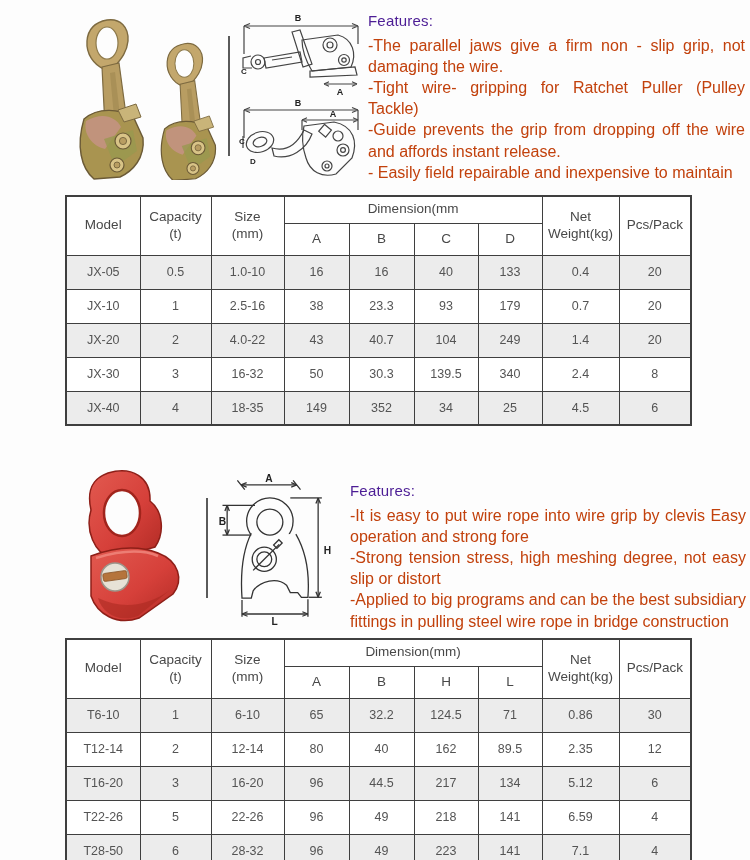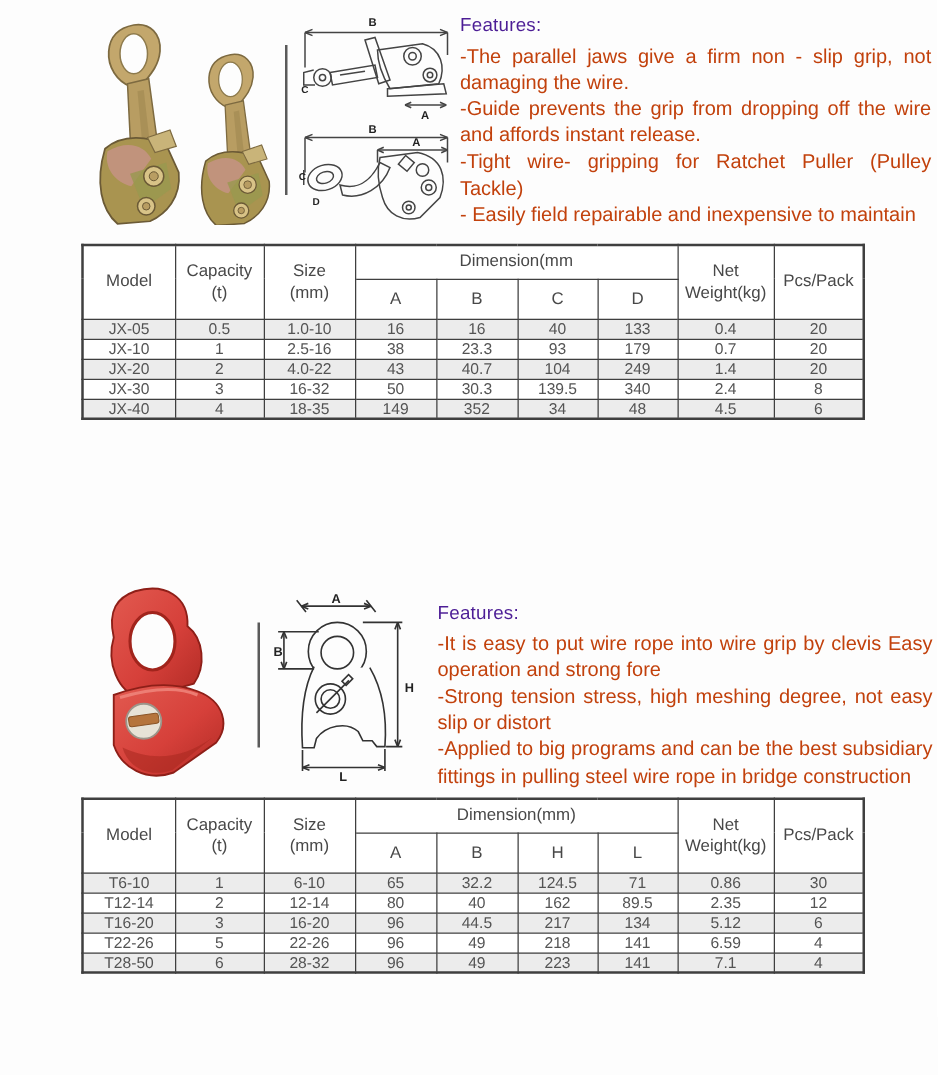--- a/index.html
+++ b/index.html
@@ -15,21 +15,21 @@
   
   .vline { width:2px; background:#5a5a5a; }
 
   
   table.spec { border-collapse:collapse; width:625px; table-layout:fixed; border:2px solid #3f3f3f; background:#fff; }
   table.spec th, table.spec td { border:1px solid #3f3f3f; text-align:center; vertical-align:middle; font-weight:normal; }
   table.spec th { font-size:13.5px; color:#484848; line-height:1.25; }
   table.spec td { font-size:12.5px; color:#545454; }
   tr.hrow1 { height:27px; }
   tr.hrow2 { height:32px; }
-  table.spec tbody tr { height:16px; }
+  table.spec tbody tr { height:34px; }
   table.spec tbody tr.shaded { background:#ececec; }
 
   
   svg text.dim { font-family:"Liberation Sans",sans-serif; font-weight:bold; fill:#222; }
 </style>
 </head>
 <body>
 
 <div id="screen">
 
@@ -121,22 +121,22 @@
           <circle cx="89" cy="66" r="2"></circle>
         <rect x="83" y="26" width="9" height="9" transform="rotate(40 87 30)"></rect>
       </g>
     </svg>
   </div>
 
   <div class="abs" style="left:368px; top:12px; width:377px;">
     <div class="features-title">Features:</div>
     <div>
         <div class="feature-line">-The parallel jaws give a firm non - slip grip, not damaging the wire.</div>
+        <div class="feature-line">-Tight wire- gripping for Ratchet Puller (Pulley Tackle)</div>
         <div class="feature-line">-Guide prevents the grip from dropping off the wire and affords instant release.</div>
-        <div class="feature-line">-Tight wire- gripping for Ratchet Puller (Pulley Tackle)</div>
         <div class="feature-line">- Easily field repairable and inexpensive to maintain</div>
       </div>
   </div>
 
   <div class="abs" style="left:65px; top:195px;">
     <table class="spec">
       <colgroup>
         <col style="width:74px">
           <col style="width:71px">
           <col style="width:73px">
@@ -217,21 +217,21 @@
             <td>2.4</td>
             <td>8</td>
           </tr>
           <tr class="shaded">
             <td>JX-40</td>
             <td>4</td>
             <td>18-35</td>
             <td>149</td>
             <td>352</td>
             <td>34</td>
-            <td>48</td>
+            <td>25</td>
             <td>4.5</td>
             <td>6</td>
           </tr>
         </tbody>
     </table>
   </div>
 
   <div class="abs" style="left:78px; top:466px; width:118px; height:164px;">
     <svg width="118" height="164" viewBox="0 0 118 164">
       <defs>

